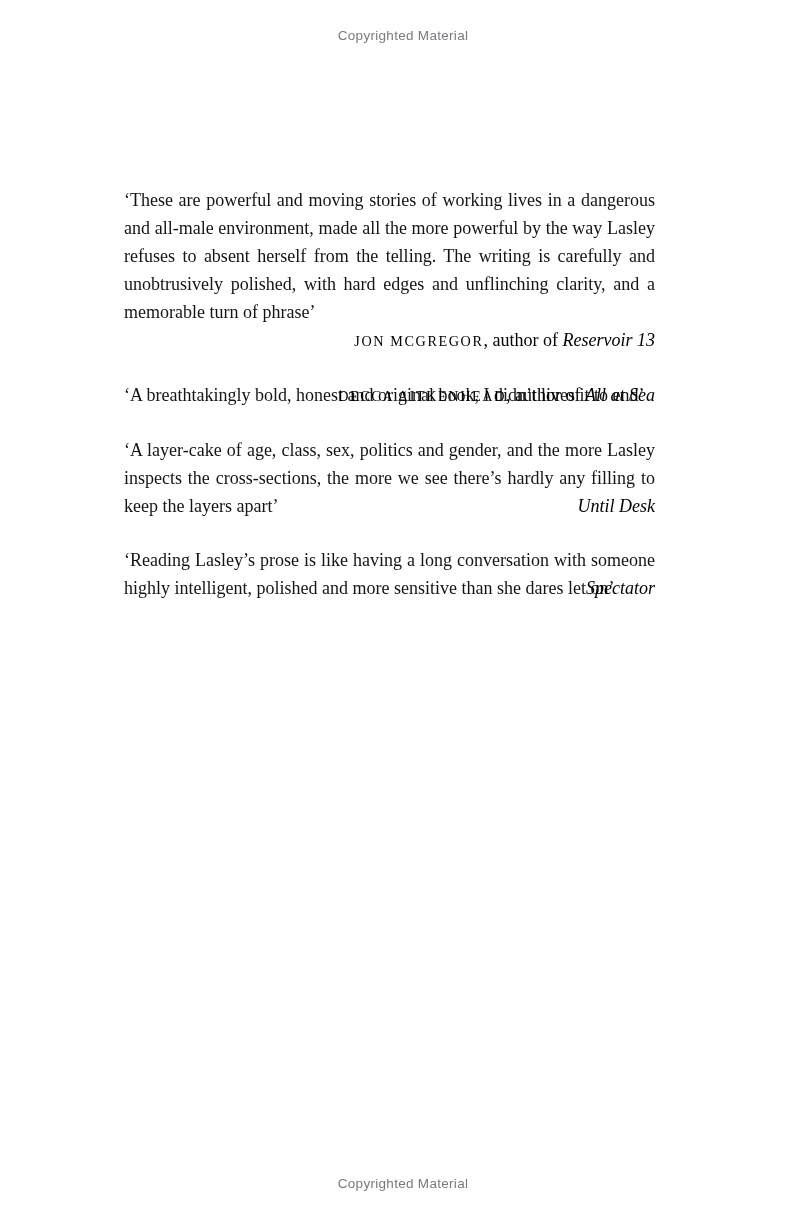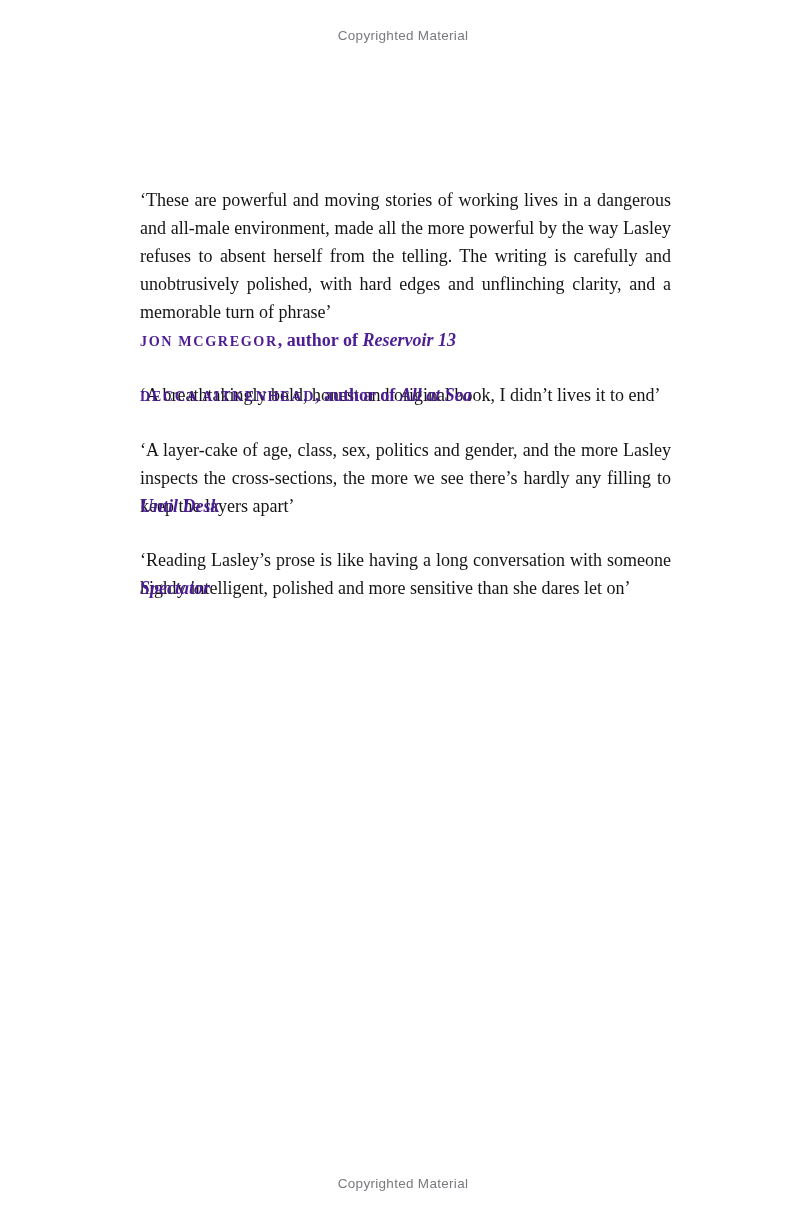--- a/index.html
+++ b/index.html
@@ -18,37 +18,36 @@
     font-family: "Liberation Sans", sans-serif;
     font-size: 13.5px;
     color: #7b797e;
     letter-spacing: 0.3px;
     padding-left: 6px;
   }
   .copyright.top { top: 28px; }
   .copyright.bottom { top: 1176px; }
   .text-block {
     position: absolute;
-    left: 140px;
+    left: 124px;
     top: 186px;
     width: 531px;
   }
   .quote { margin-bottom: 26px; }
   .quote-text {
     font-size: 18px;
     line-height: 28px;
     text-align: justify;
     color: #141414;
   }
   .attribution {
     font-size: 18px;
     line-height: 28px;
-    text-align: left;
-    color: #4c1d95;
-    font-weight: bold;
+    text-align: right;
+    color: #000000;
   }
   .attribution.inline { margin-top: -28px; }
   .it { font-style: italic; }
   .sc { font-size: 14.2px; letter-spacing: 1.6px; }
 </style>
 </head>
 <body>
 
 <div>
   <div class="copyright top">Copyrighted Material</div>

